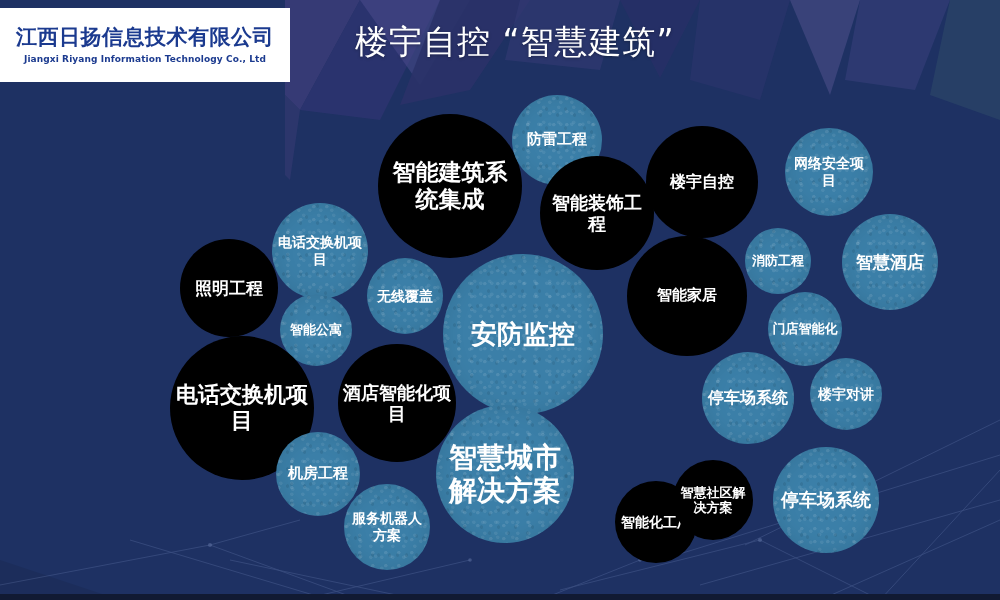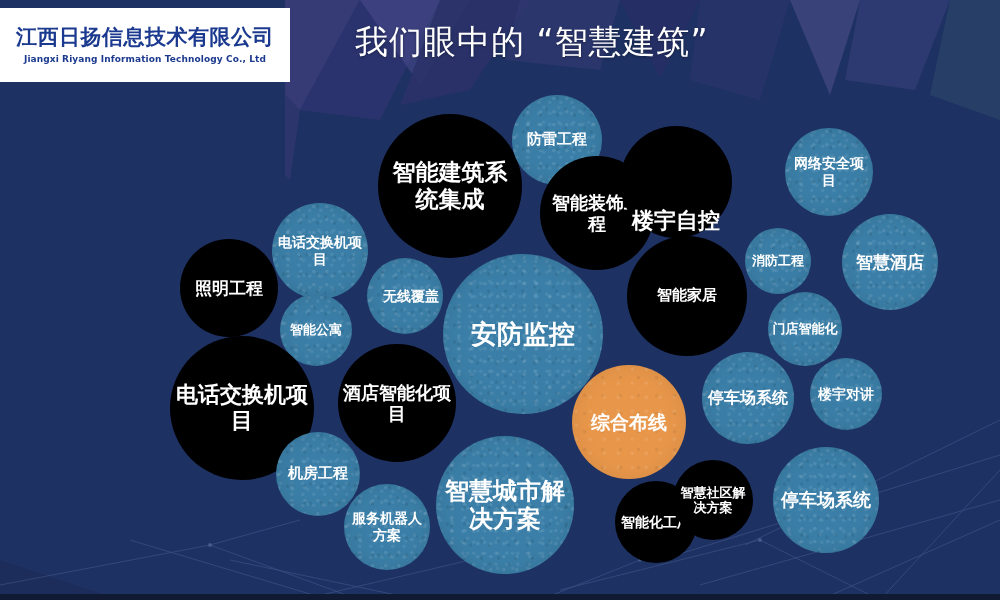--- a/index.html
+++ b/index.html
@@ -119,45 +119,45 @@
       <circle cx="640" cy="560" r="1.8"></circle>
       <circle cx="470" cy="560" r="1.8"></circle>
     </g>
   </svg>
 
   <div id="logo">
     <div class="cn">江西日扬信息技术有限公司</div>
     <div class="en">Jiangxi Riyang Information Technology Co., Ltd</div>
   </div>
 
-  <div id="page-title">我们眼中的 “智慧建筑”</div>
+  <div id="page-title">楼宇自控 “智慧建筑”</div>
 
   <div id="bubbles">
       <div class="bubble c-red" style="left: 378px; top: 114px; width: 144px; height: 144px; font-size: 23px;">
         <span>智能建筑系统集成</span>
       </div>
       <div class="bubble c-blue" style="left: 512px; top: 95px; width: 90px; height: 90px; font-size: 15px;">
         <span>防雷工程</span>
       </div>
       <div class="bubble c-red" style="left: 540px; top: 156px; width: 114px; height: 114px; font-size: 18px;">
         <span>智能装饰工程</span>
       </div>
-      <div class="bubble c-red" style="left: 620px; top: 126px; width: 112px; height: 112px; font-size: 22px; align-items: flex-end;">
+      <div class="bubble c-red" style="left: 646px; top: 126px; width: 112px; height: 112px; font-size: 16px;">
         <span>楼宇自控</span>
       </div>
       <div class="bubble c-blue" style="left: 785px; top: 128px; width: 88px; height: 88px; font-size: 14px;">
         <span>网络安全项目</span>
       </div>
       <div class="bubble c-blue" style="left: 272px; top: 203px; width: 96px; height: 96px; font-size: 14px;">
         <span>电话交换机项目</span>
       </div>
       <div class="bubble c-red" style="left: 180px; top: 239px; width: 98px; height: 98px; font-size: 17px;">
         <span>照明工程</span>
       </div>
-      <div class="bubble c-blue" style="left: 367px; top: 258px; width: 76px; height: 76px; font-size: 14px; text-align: right;">
+      <div class="bubble c-blue" style="left: 367px; top: 258px; width: 76px; height: 76px; font-size: 14px;">
         <span>无线覆盖</span>
       </div>
       <div class="bubble c-blue" style="left: 280px; top: 294px; width: 72px; height: 72px; font-size: 13px;">
         <span>智能公寓</span>
       </div>
       <div class="bubble c-blue" style="left: 745px; top: 228px; width: 66px; height: 66px; font-size: 13px;">
         <span>消防工程</span>
       </div>
       <div class="bubble c-blue" style="left: 842px; top: 214px; width: 96px; height: 96px; font-size: 17px;">
         <span>智慧酒店</span>
@@ -170,33 +170,30 @@
       </div>
       <div class="bubble c-blue" style="left: 768px; top: 292px; width: 74px; height: 74px; font-size: 13px;">
         <span>门店智能化</span>
       </div>
       <div class="bubble c-red" style="left: 170px; top: 336px; width: 144px; height: 144px; font-size: 22px;">
         <span>电话交换机项目</span>
       </div>
       <div class="bubble c-red" style="left: 338px; top: 344px; width: 118px; height: 118px; font-size: 18px;">
         <span>酒店智能化项目</span>
       </div>
-      <div class="bubble c-orange" style="left: 572px; top: 365px; width: 114px; height: 114px; font-size: 19px;">
-        <span>综合布线</span>
-      </div>
       <div class="bubble c-blue" style="left: 702px; top: 352px; width: 92px; height: 92px; font-size: 16px;">
         <span>停车场系统</span>
       </div>
       <div class="bubble c-blue" style="left: 810px; top: 358px; width: 72px; height: 72px; font-size: 14px;">
         <span>楼宇对讲</span>
       </div>
       <div class="bubble c-blue" style="left: 276px; top: 432px; width: 84px; height: 84px; font-size: 15px;">
         <span>机房工程</span>
       </div>
-      <div class="bubble c-blue" style="left: 436px; top: 436px; width: 138px; height: 138px; font-size: 24px; justify-content: flex-end;">
+      <div class="bubble c-blue" style="left: 436px; top: 405px; width: 138px; height: 138px; font-size: 28px; justify-content: flex-end;">
         <span>智慧城市解决方案</span>
       </div>
       <div class="bubble c-blue" style="left: 344px; top: 484px; width: 86px; height: 86px; font-size: 14px;">
         <span>服务机器人方案</span>
       </div>
       <div class="bubble c-red" style="left: 587px; top: 481px; width: 82px; height: 82px; font-size: 14px; margin-left: 28px;">
         <span>智能化工厂</span>
       </div>
       <div class="bubble c-red" style="left: 673px; top: 460px; width: 80px; height: 80px; font-size: 13px;">
         <span>智慧社区解决方案</span>

